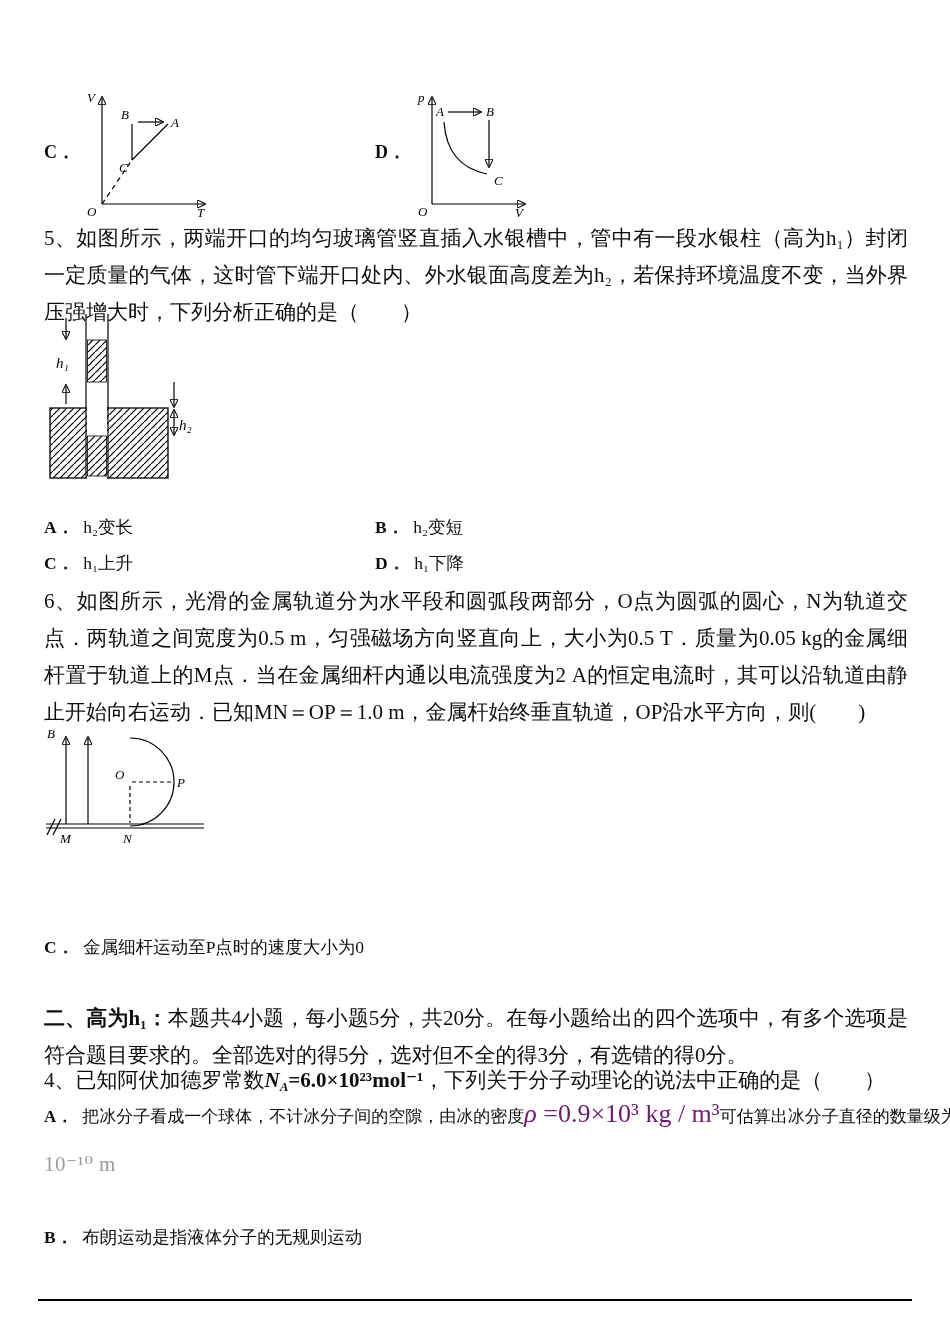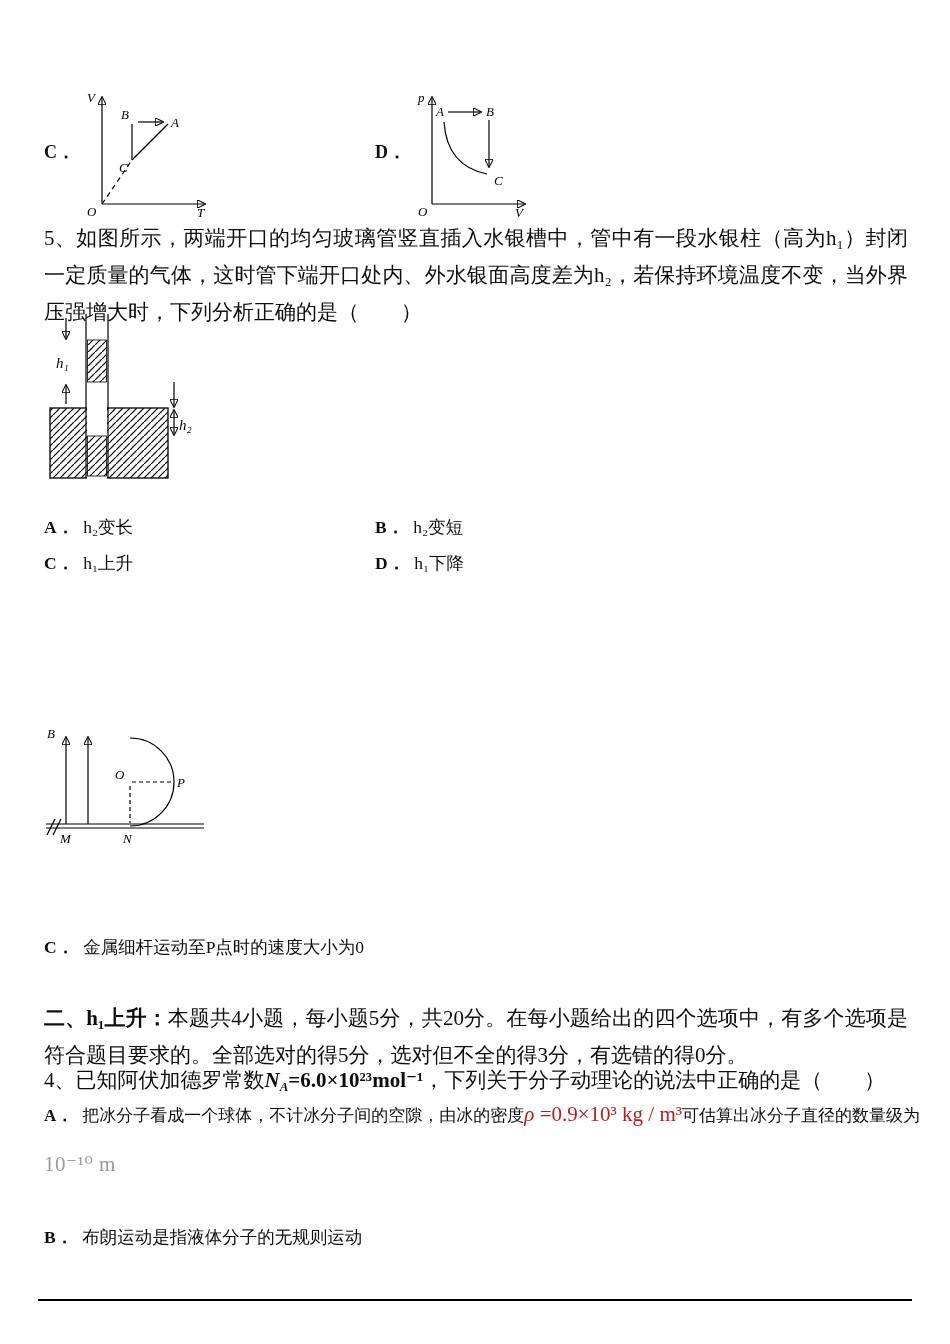--- a/index.html
+++ b/index.html
@@ -10,21 +10,21 @@
   .para { font-size: 21px; line-height: 37px; text-align: justify; width: 864px; }
   .optline { font-size: 17.5px; line-height: 30px; }
   .opt-letter { font-weight: bold; margin-right: 9px; }
   .opt-label { font-size: 18px; font-weight: bold; }
   .q5val { font-weight: normal; }
   .sec-head { font-weight: bold; }
   .sym { font-style: italic; font-weight: bold; }
   .sub { font-size: 0.62em; vertical-align: -0.3em; font-style: italic; font-weight: bold; }
   .bold { font-weight: bold; }
   .nowrap { white-space: nowrap; }
-  .gray-math { color: #b91c1c; font-size: 21px; }
+  .gray-math { color: #701a75; font-size: 26px; }
   .gray-math .rho { font-style: italic; }
   .gray-val { color: #9b9b9b; font-size: 21px; letter-spacing: 0.5px; }
   svg { overflow: visible; }
   svg text { font-family: "Liberation Serif", "DejaVu Serif", serif; font-style: italic; font-size: 13px; fill: #000; }
   svg .lbl-lg { font-size: 15px; }
   svg line, svg path { stroke: #000; stroke-width: 1.2; fill: none; }
   .footer-rule { border-top: 2px solid #000; }
 </style>
 </head>
 <body>
@@ -106,20 +106,21 @@
   <div class="abs optline" style="left:375px; top:512px">
     <span class="opt-letter">B．</span><span class="q5val">h₂变短</span>
   </div>
   <div class="abs optline" style="left:44px; top:548px">
     <span class="opt-letter">C．</span><span class="q5val">h₁上升</span>
   </div>
   <div class="abs optline" style="left:375px; top:548px">
     <span class="opt-letter">D．</span><span class="q5val">h₁下降</span>
   </div>
 
+  <p class="abs para" style="left:44px; top:583px">6、如图所示，光滑的金属轨道分为水平段和圆弧段两部分，O点为圆弧的圆心，N为轨道交点．两轨道之间宽度为0.5 m，匀强磁场方向竖直向上，大小为0.5 T．质量为0.05 kg的金属细杆置于轨道上的M点．当在金属细杆内通以电流强度为2 A的恒定电流时，其可以沿轨道由静止开始向右运动．已知MN＝OP＝1.0 m，金属杆始终垂直轨道，OP沿水平方向，则(　　)</p>
 
   <svg class="abs" style="left:44px; top:724px" width="165" height="125" viewBox="0 0 165 125">
     <defs>
       <marker id="a6" viewBox="0 0 10 10" refX="8" refY="5" markerWidth="7" markerHeight="7" orient="auto-start-reverse">
         <path d="M0,0 L10,5 L0,10 z" fill="#000" stroke="none"></path>
       </marker>
     </defs>
     <line x1="22" y1="100" x2="22" y2="14" marker-end="url(#a6)"></line>
     <line x1="44" y1="100" x2="44" y2="14" marker-end="url(#a6)"></line>
     <line x1="2" y1="100" x2="160" y2="100"></line>
@@ -134,21 +135,21 @@
     <text x="133" y="63">P</text>
     <text x="16" y="119">M</text>
     <text x="79" y="119">N</text>
   </svg>
 
   <div class="abs optline" style="left:44px; top:932px">
     <span class="opt-letter">C．</span><span>金属细杆运动至P点时的速度大小为0</span>
   </div>
 
   <p class="abs para" style="left:44px; top:1000px">
-    <span class="sec-head">二、h₁上升：</span><span>本题共4小题，每小题5分，共20分。在每小题给出的四个选项中，有多个选项是符合题目要求的。全部选对的得5分，选对但不全的得3分，有选错的得0分。</span>
+    <span class="sec-head">二、高为h₁：</span><span>本题共4小题，每小题5分，共20分。在每小题给出的四个选项中，有多个选项是符合题目要求的。全部选对的得5分，选对但不全的得3分，有选错的得0分。</span>
   </p>
 
   <p class="abs para nowrap" style="left:44px; top:1062px">
     <span>4、已知阿伏加德罗常数</span><span class="sym">N</span><span class="sub">A</span><span class="bold">=6.0×10²³mol⁻¹</span><span>，下列关于分子动理论的说法中正确的是（　　）</span>
   </p>
 
   <p class="abs nowrap" style="left:44px; top:1094px; font-size:17px; line-height:40px;">
     <span class="opt-letter">A．</span><span>把冰分子看成一个球体，不计冰分子间的空隙，由冰的密度</span><span class="gray-math"><span class="rho">ρ</span><span> =0.9×10³ kg / m³</span></span><span>可估算出冰分子直径的数量级为</span>
   </p>
 

